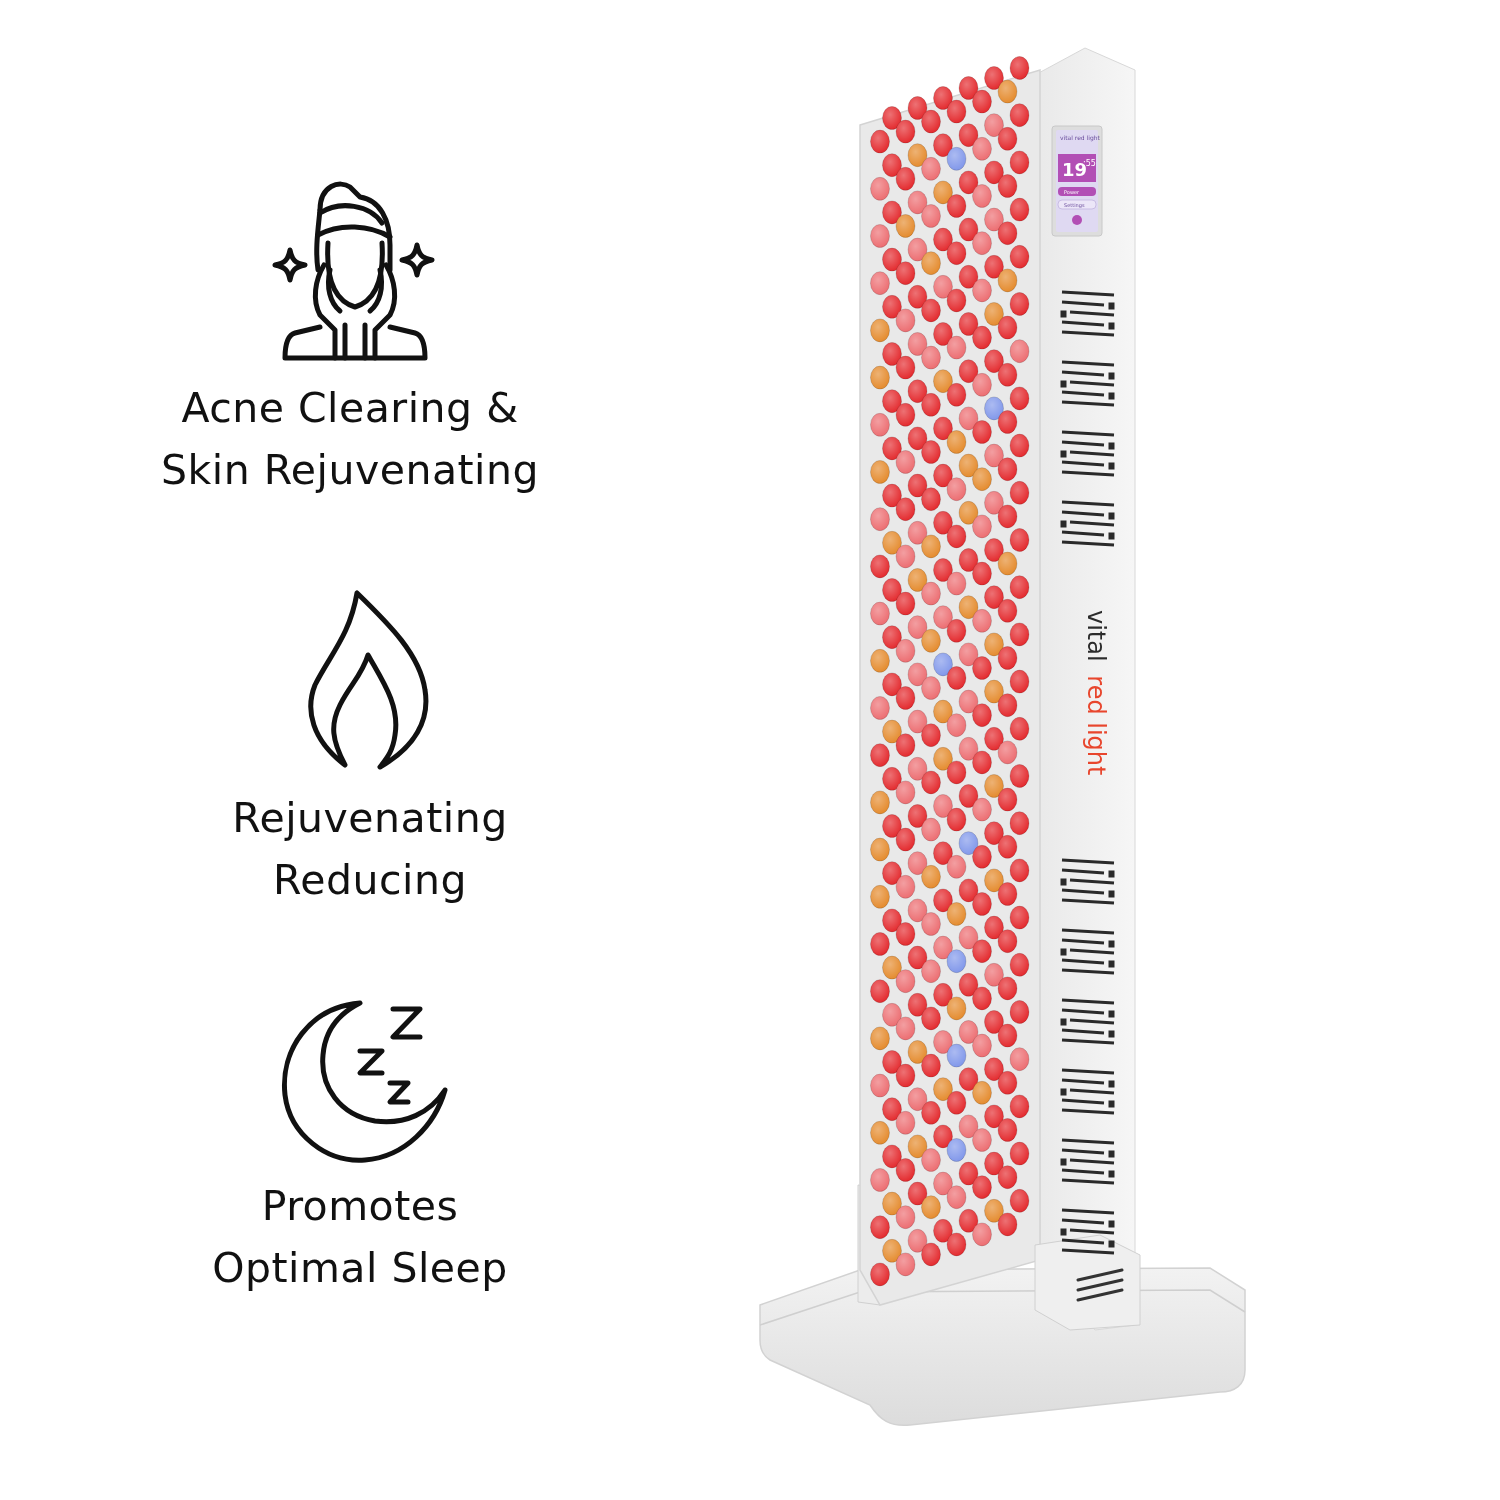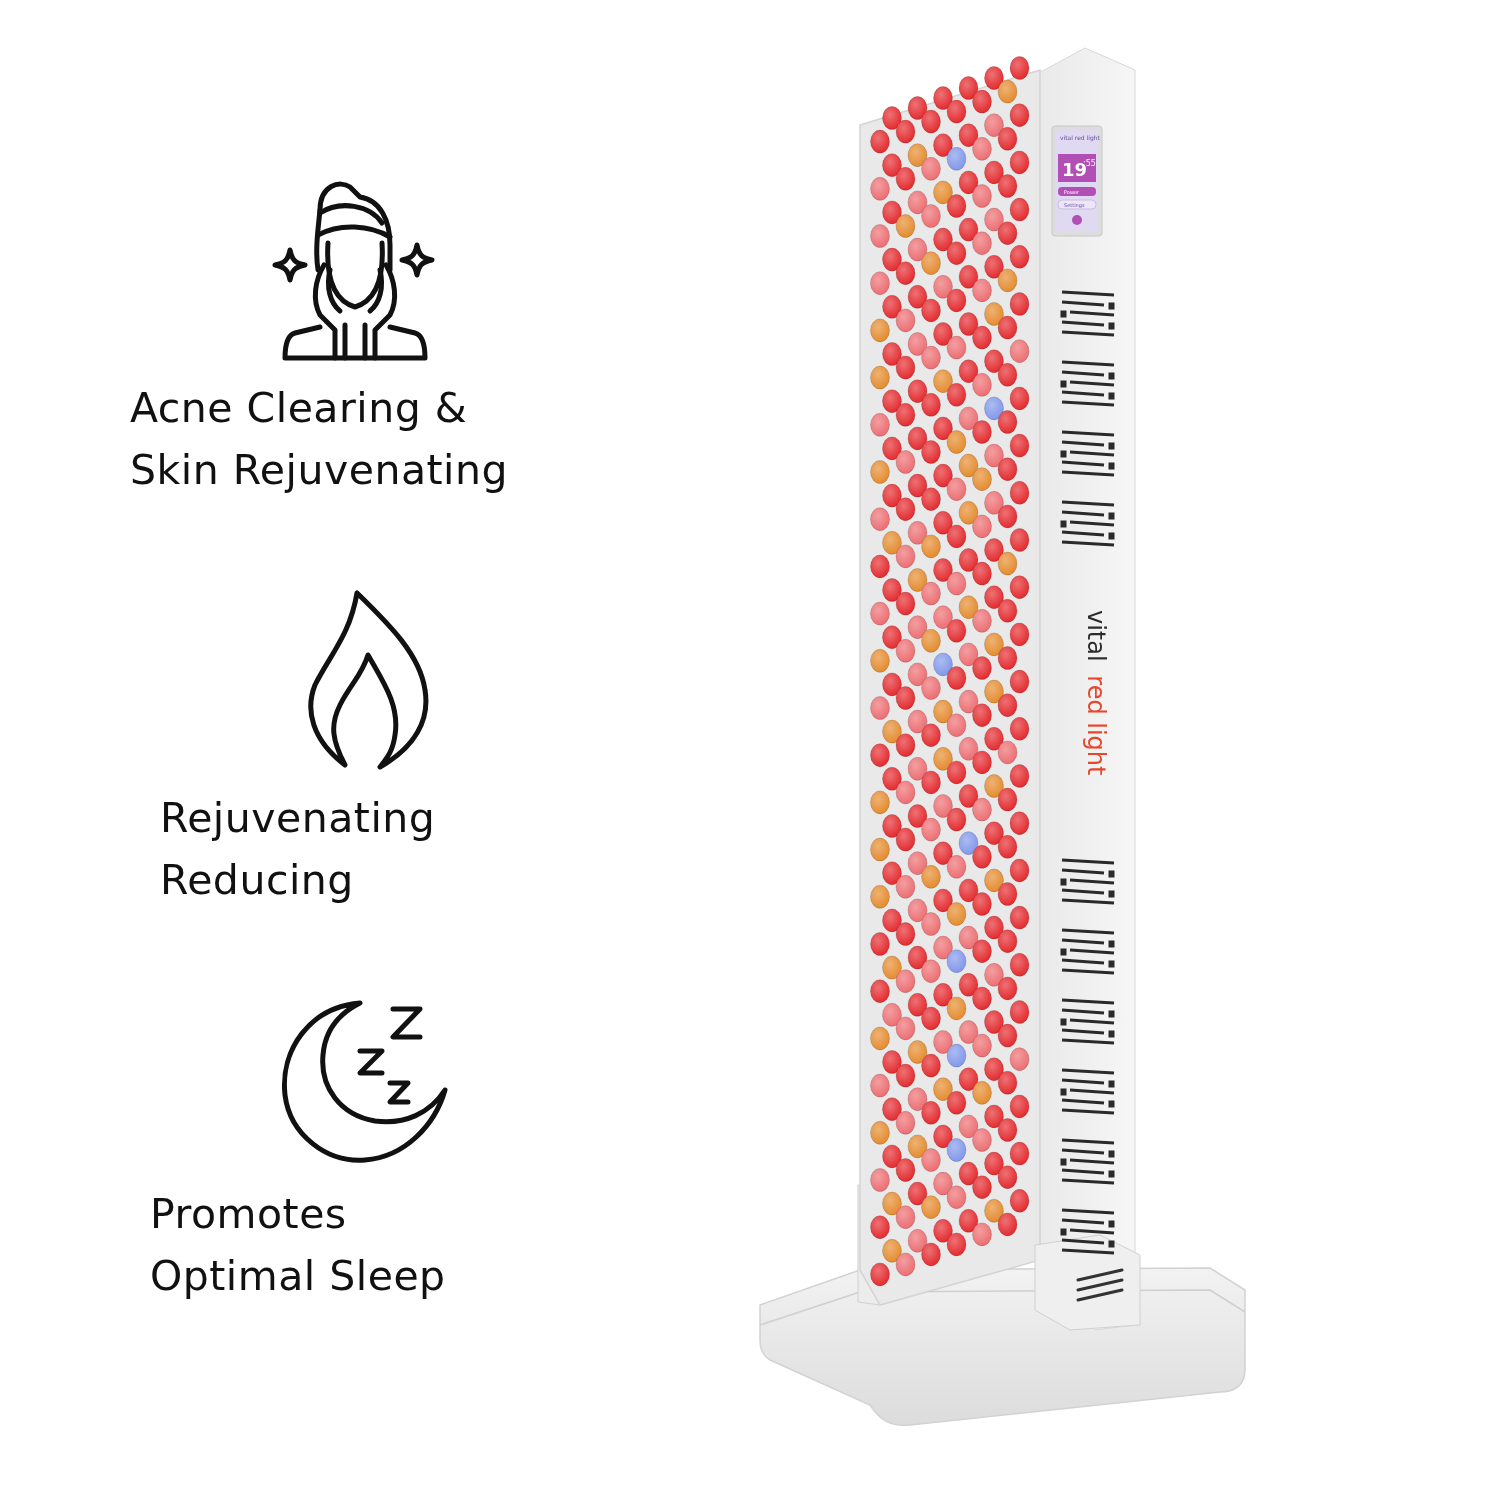--- a/index.html
+++ b/index.html
@@ -1,29 +1,29 @@
 <!DOCTYPE html>
 <html><head>
   <meta charset="utf-8">
   <style>
     html, body { margin: 0; padding: 0; background: #ffffff; }
     body { width: 1500px; height: 1500px; position: relative; overflow: hidden;
            font-family: "DejaVu Sans", "Liberation Sans", sans-serif; color: #111; }
-    .benefit { position: absolute; text-align: left; }
+    .benefit { position: absolute; text-align: center; }
     .benefit .icon { display: block; margin: 0 auto; }
     .benefit .label { font-size: 41px; line-height: 62px; letter-spacing: 0.5px; font-weight: 400; color: #111; white-space: pre-line; }
     #b1 { left: 130px; top: 175px; width: 440px; }
     #b1 .icon { width: 180px; height: 190px; }
     #b1 .label { margin-top: 12px; }
     #b2 { left: 160px; top: 585px; width: 420px; }
     #b2 .icon { width: 140px; height: 190px; }
     #b2 .label { margin-top: 12px; }
     #b3 { left: 150px; top: 995px; width: 420px; }
     #b3 .icon { width: 190px; height: 170px; }
-    #b3 .label { margin-top: 18px; }
+    #b3 .label { margin-top: 10px; }
     #device { position: absolute; left: 740px; top: 30px; width: 540px; height: 1400px; }
   </style>
 </head>
 <body>
 
 <div class="benefit" id="b1">
   <svg class="icon" viewBox="0 0 180 190" fill="none" stroke="#111" stroke-width="5" stroke-linecap="round" stroke-linejoin="round">
 
     <path d="M60 35 C60 10 80 5 90 12 L100 22 C120 25 130 45 130 70 L130 95"></path>
     <path d="M60 35 C58 55 55 75 58 95"></path>

